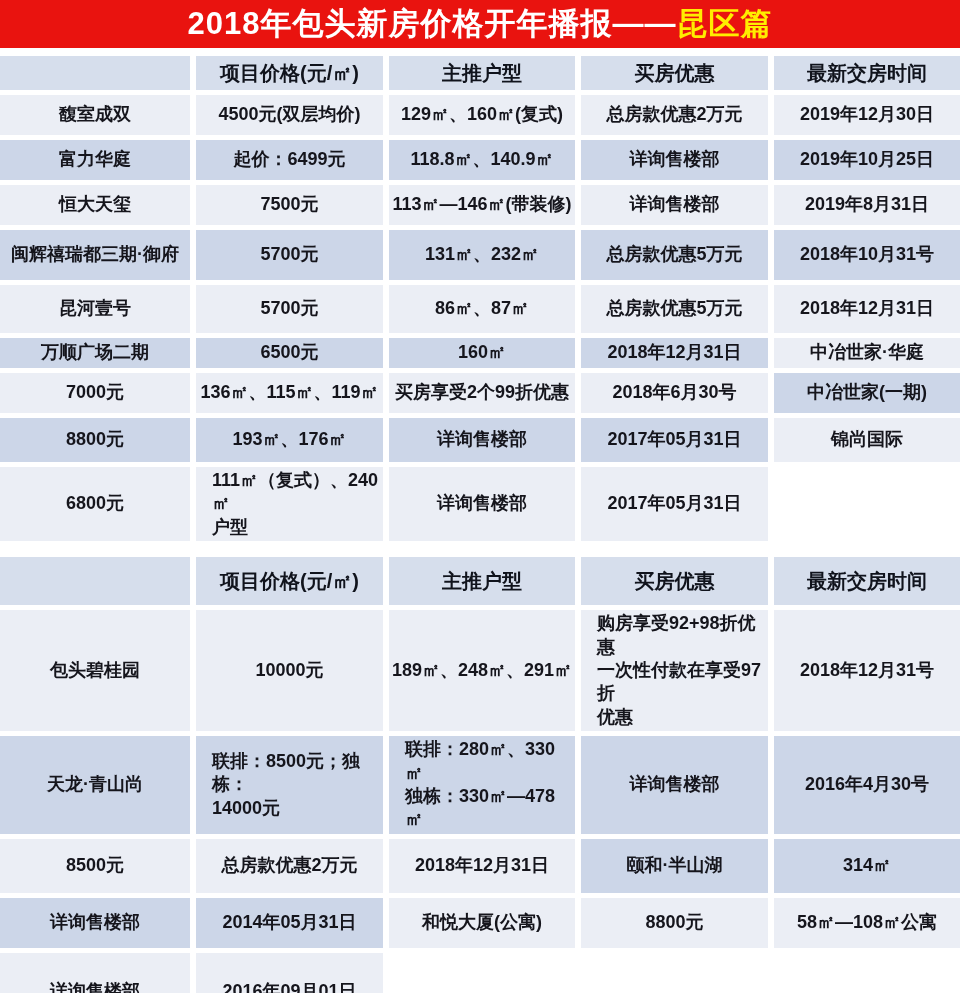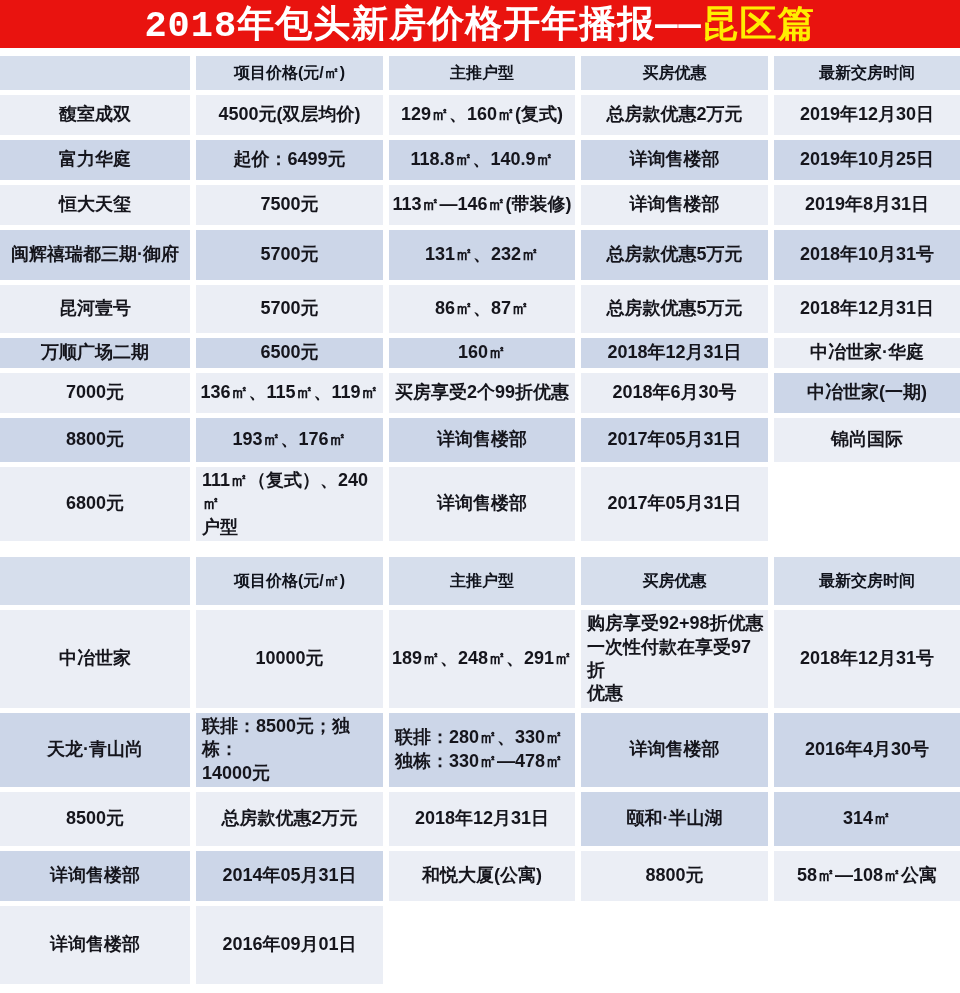--- a/index.html
+++ b/index.html
@@ -14,22 +14,22 @@
     --cell_text:#15151c;
   }
   *{box-sizing:border-box;margin:0;padding:0;}
   body{background:#ffffff;font-family:"Liberation Sans","DejaVu Sans",sans-serif;}
   .page{width:960px;margin:0 auto;background:#ffffff;}
 
   .banner{
     width:960px;height:48px;
     background:var(--banner_bg,#e9130f);
     display:flex;align-items:center;justify-content:center;
-    font-family:Liberation Mono, monospace;
-    font-weight:900;font-size:37px;letter-spacing:1px;
+    font-family:Liberation Sans, sans-serif;
+    font-weight:900;font-size:31px;letter-spacing:1px;
     color:var(--banner_text,#fff);
     margin-bottom:8px;
   }
   .banner .hl{color:var(--banner_highlight,#ffed00);}
 
   .grid{
     display:grid;
     grid-template-columns:190px 187px 186px 187px 186px;
     column-gap:6px;row-gap:5px;
     background:#ffffff;
@@ -41,25 +41,25 @@
     display:flex;align-items:center;justify-content:center;
     text-align:center;
     padding:2px 2px;
     font-size:18px;font-weight:700;
     color:var(--cell_text,#15151c);
     line-height:1.3;
     white-space:pre-line;
   }
   .cell.head{
     background:var(--header_cell_bg,#d6deec);
-    font-size:16px;color:#10131c;
+    font-size:20px;color:#10131c;
   }
   .cell.light{background:var(--row_light_bg,#ebeef5);}
   .cell.dark{background:var(--row_dark_bg,#ccd6e8);}
-  .cell.multi{justify-content:flex-start;text-align:left;padding-left:6px;}
+  .cell.multi{justify-content:flex-start;text-align:left;padding-left:16px;}
 </style>
 </head>
 <body>
 
 <div class="page">
 
   <div class="banner">
     <span>2018年包头新房价格开年播报——</span>
       <span class="hl">昆区篇</span>
   </div>
@@ -116,21 +116,21 @@
       <div class="cell light">详询售楼部</div>
       <div class="cell light">2017年05月31日</div>
     </div>
 
   <div class="grid t2" id="table2">
       <div class="cell head"></div>
       <div class="cell head">项目价格(元/㎡)</div>
       <div class="cell head">主推户型</div>
       <div class="cell head">买房优惠</div>
       <div class="cell head">最新交房时间</div>
-      <div class="cell light">中冶世家</div>
+      <div class="cell light">包头碧桂园</div>
       <div class="cell light">10000元</div>
       <div class="cell light">189㎡、248㎡、291㎡</div>
       <div class="cell light multi">购房享受92+98折优惠
 一次性付款在享受97折
 优惠</div>
       <div class="cell light">2018年12月31号</div>
       <div class="cell dark">天龙·青山尚</div>
       <div class="cell dark multi">联排：8500元；独栋：
 14000元</div>
       <div class="cell dark multi">联排：280㎡、330㎡

